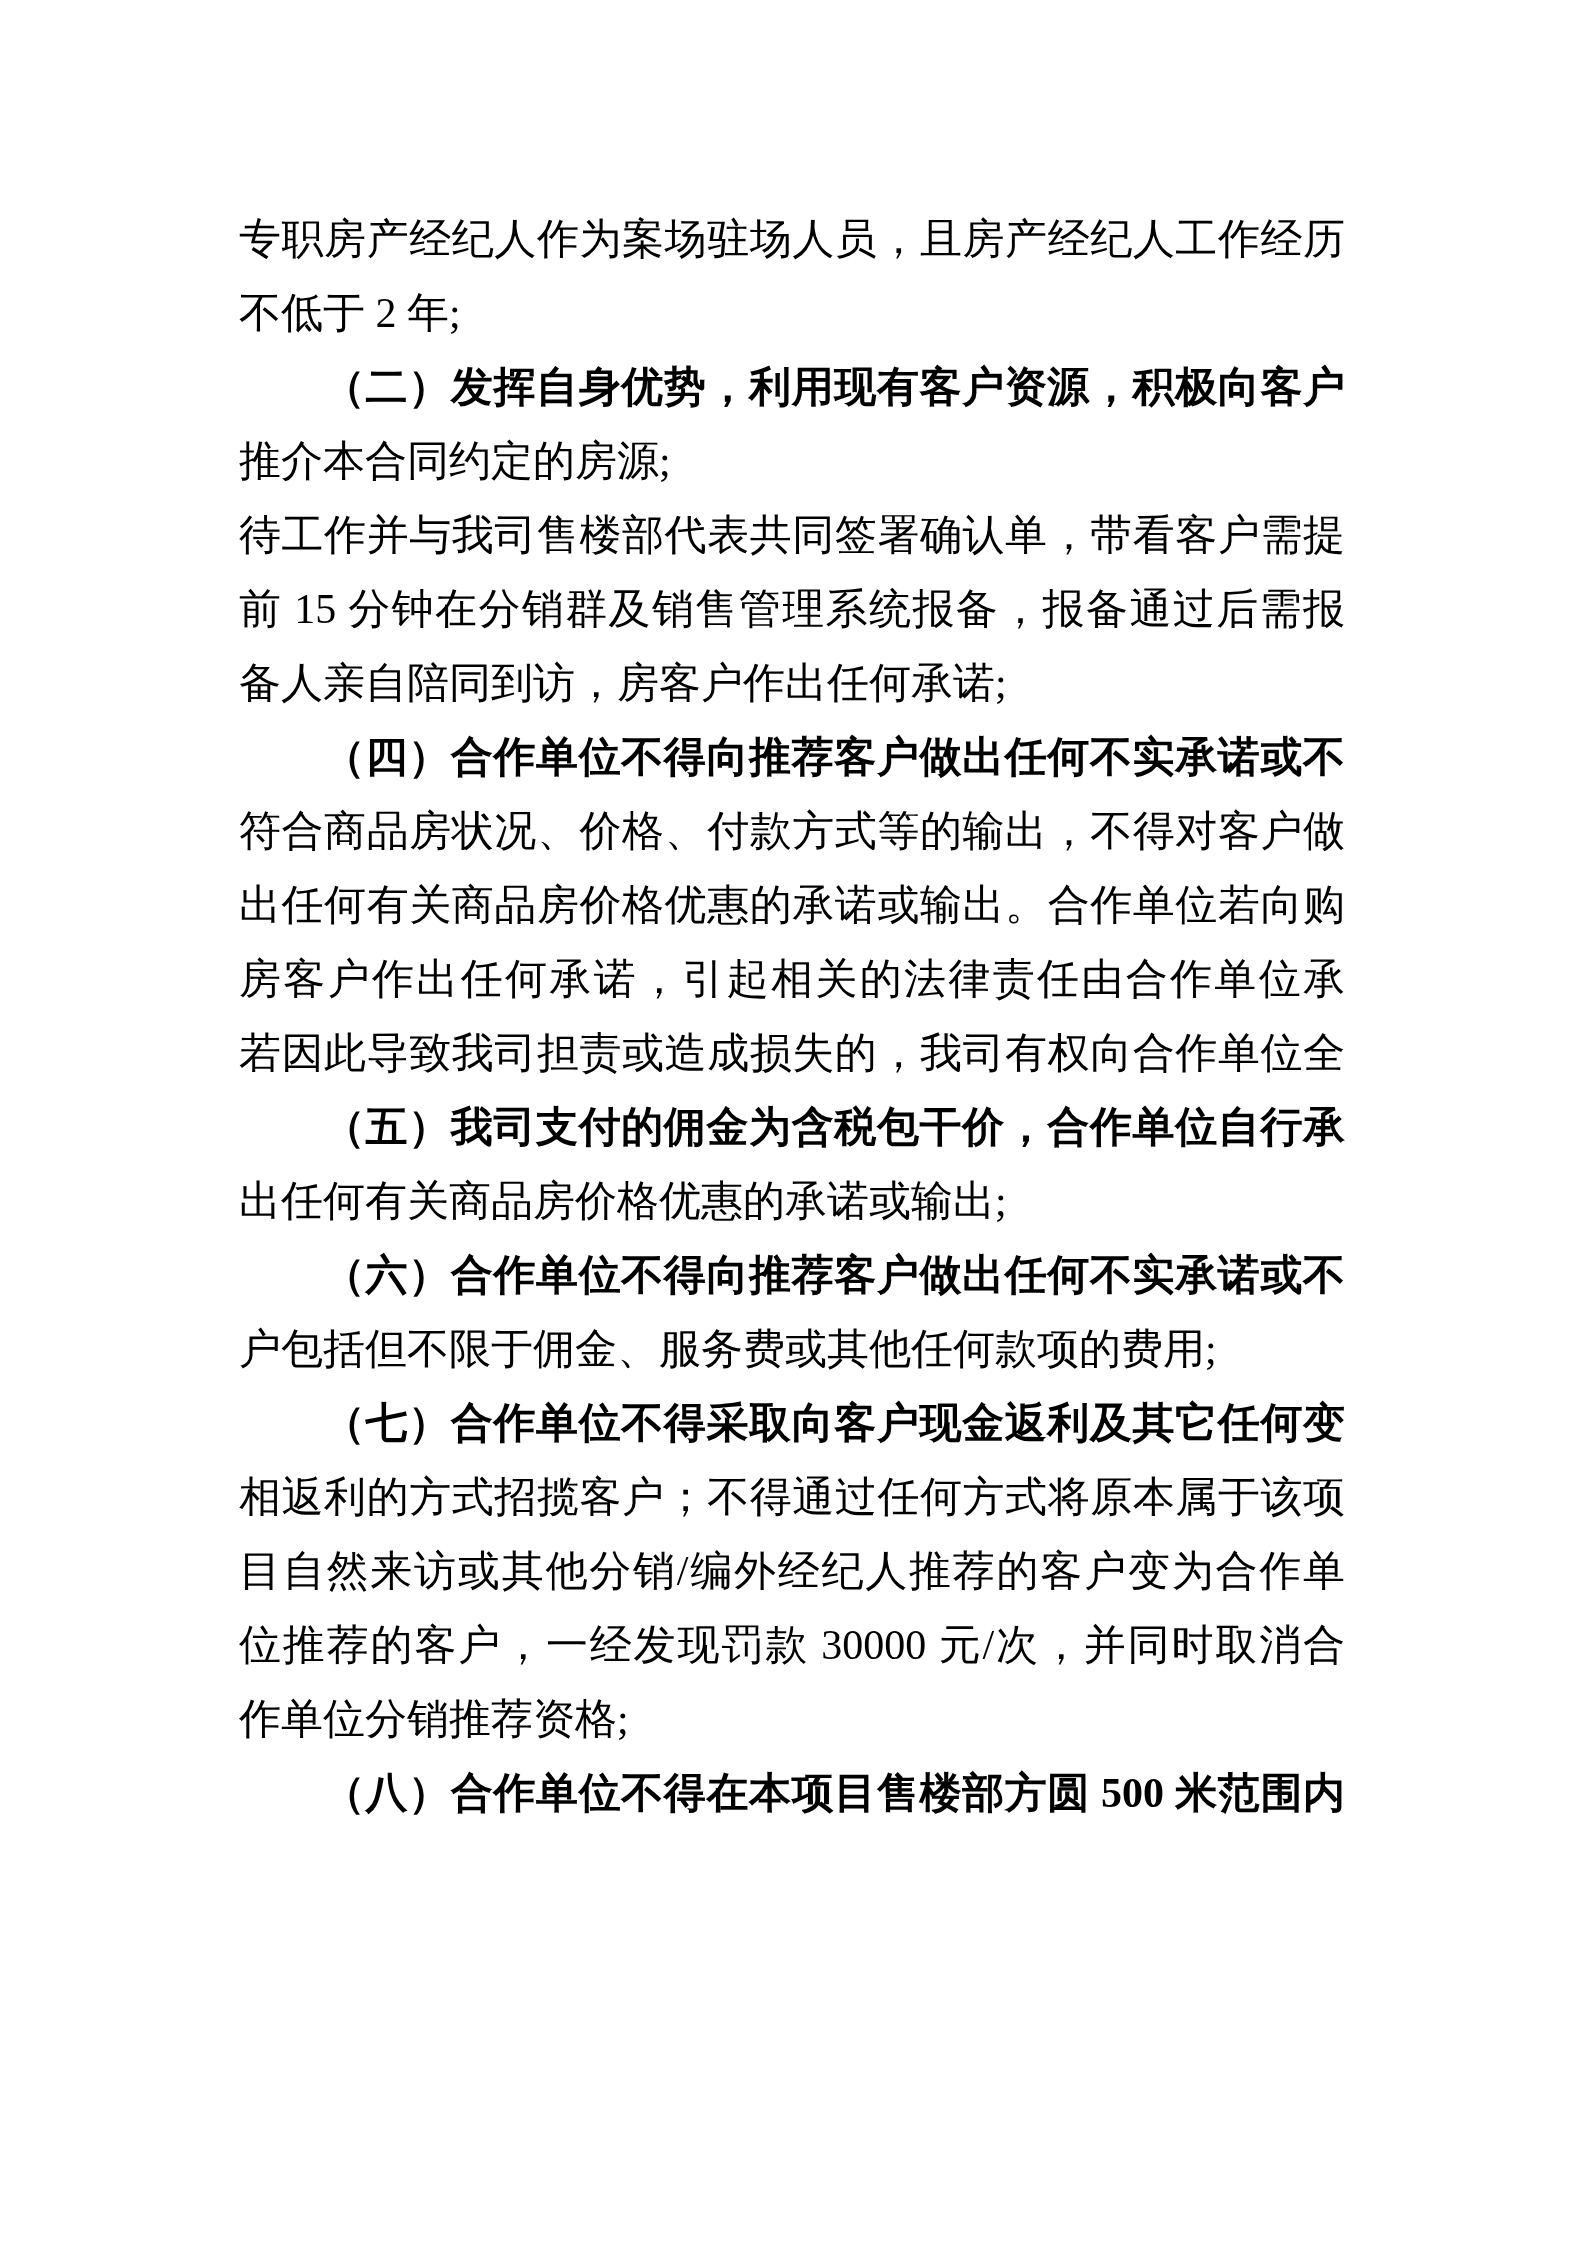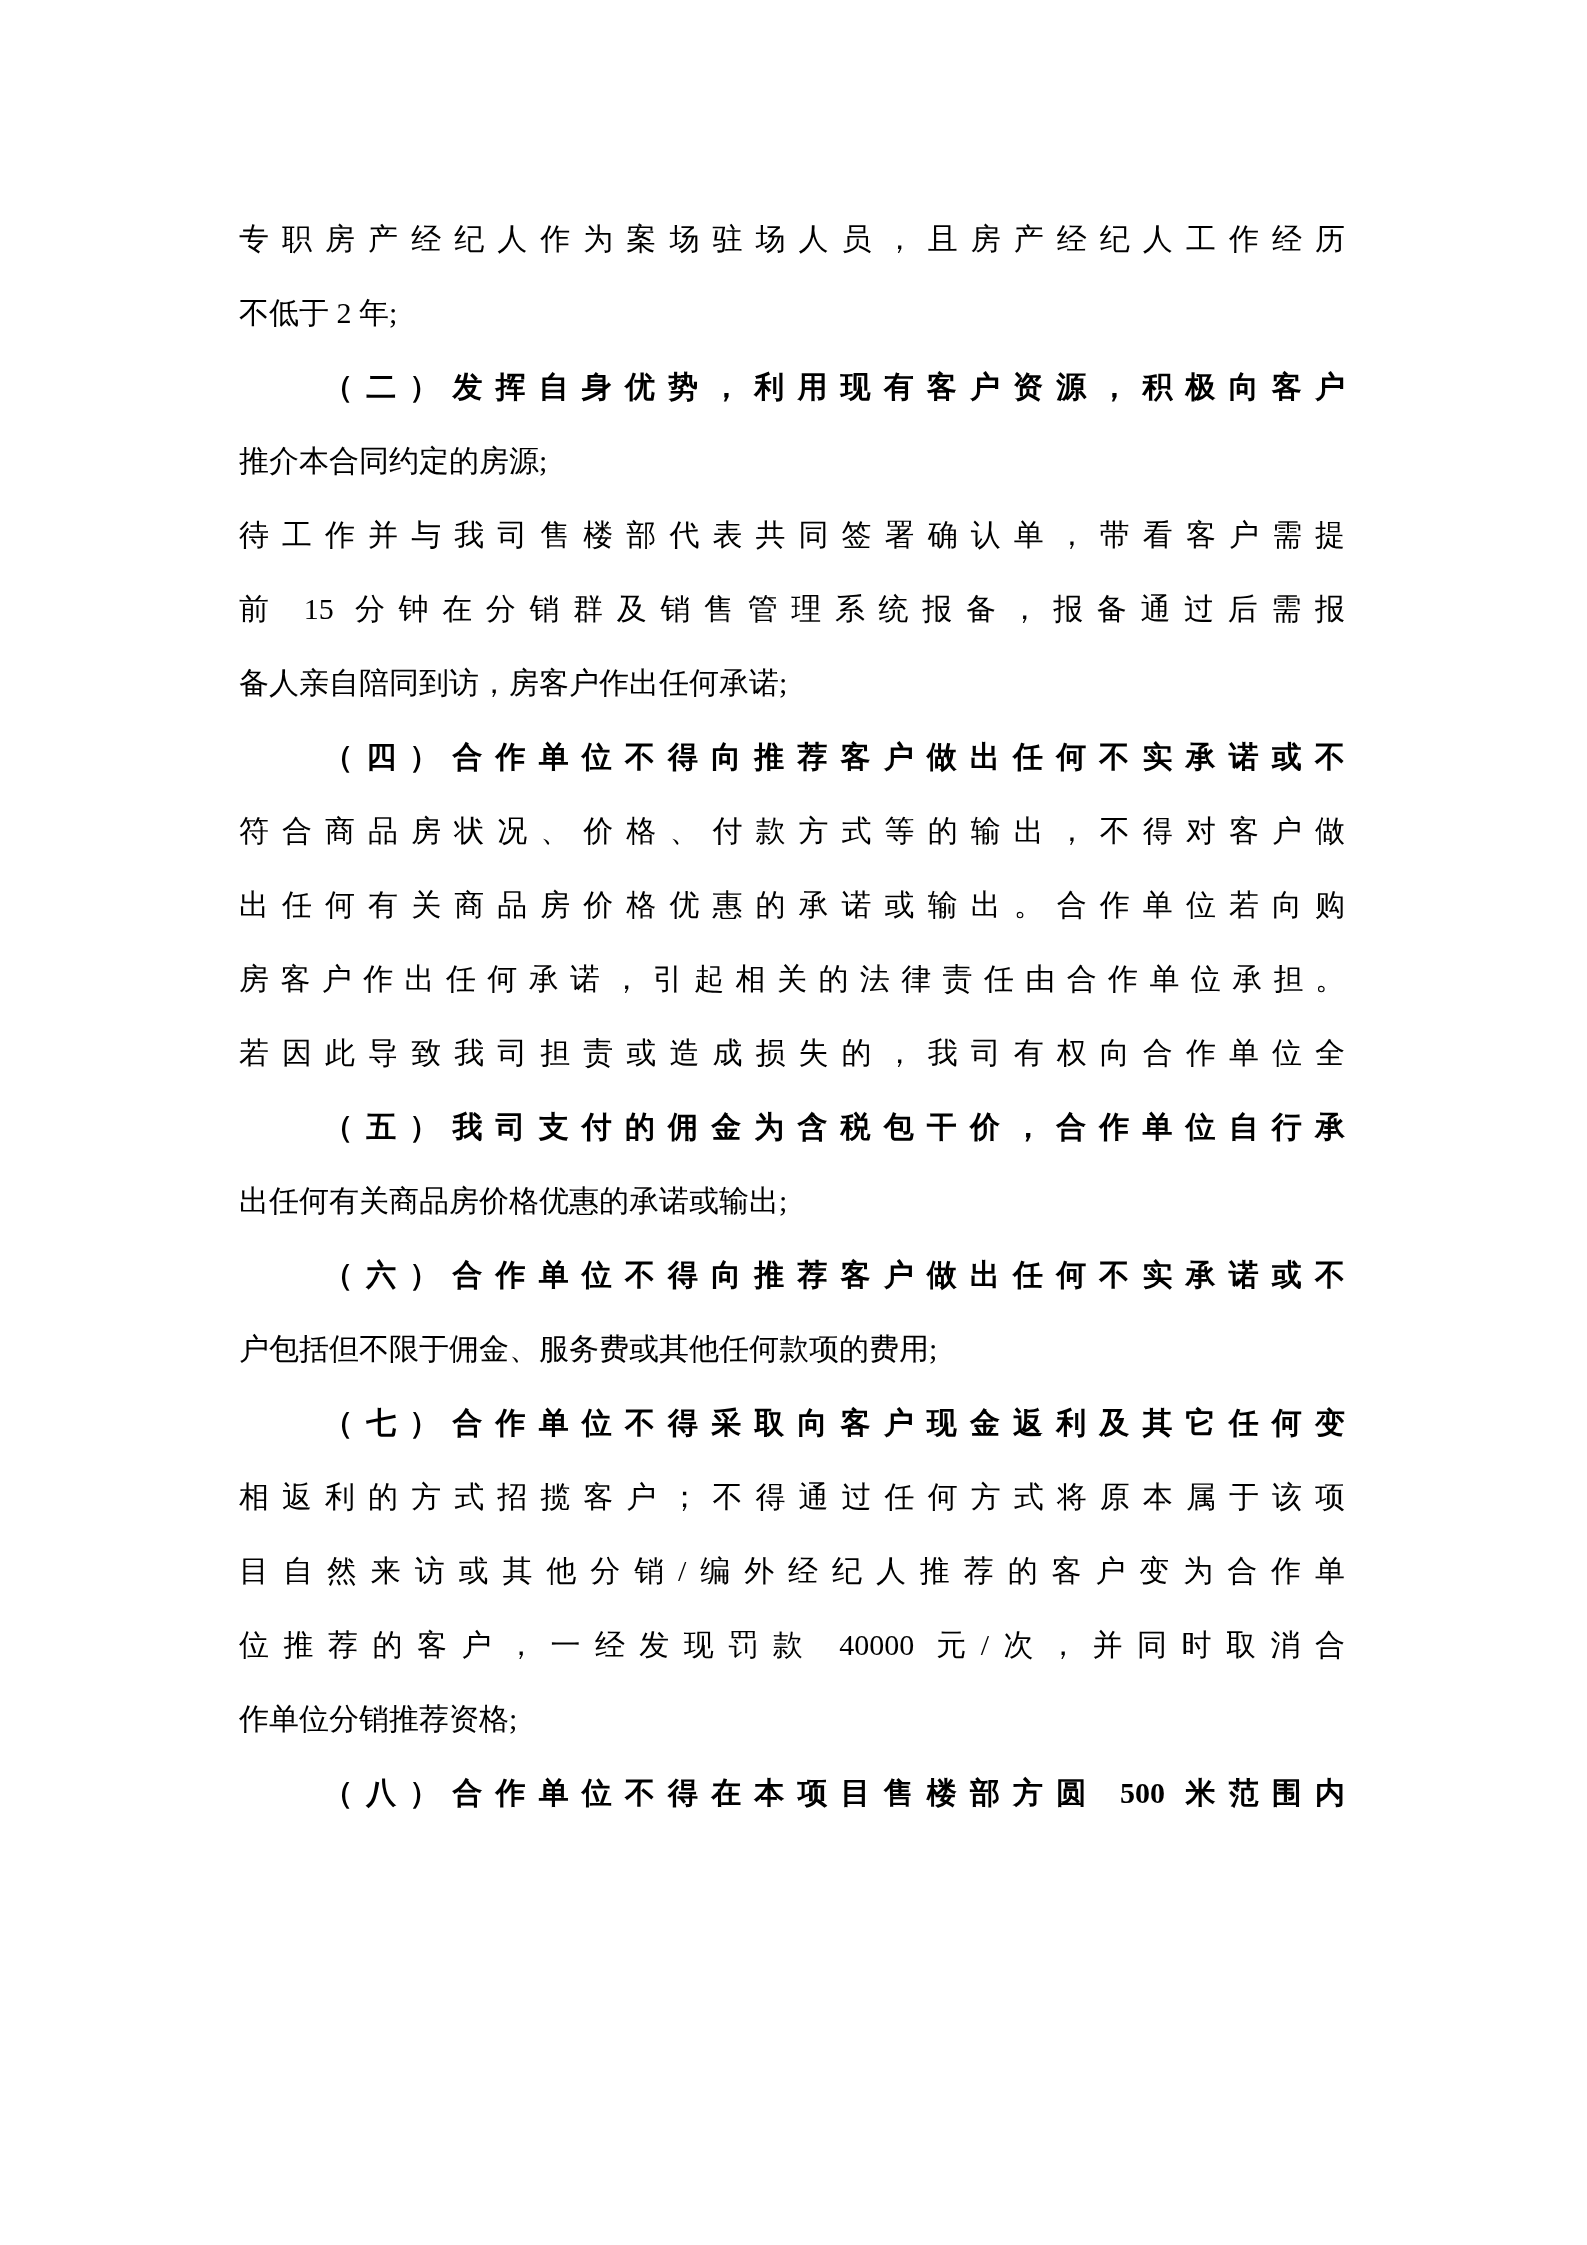--- a/index.html
+++ b/index.html
@@ -13,21 +13,21 @@
     height: 2245px;
     background: #ffffff;
     overflow: hidden;
   }
   .text-block {
     position: absolute;
     left: 239px;
     top: 202px;
     width: 1106px;
     font-family: "Liberation Serif", "DejaVu Serif", serif;
-    font-size: 30px;
+    font-size: 42px;
     line-height: 74px;
     color: #000000;
     font-weight: normal;
   }
   .line {
     height: 74px;
     overflow: hidden;
     text-align: justify;
     text-align-last: justify;
     text-justify: inter-character;
@@ -58,17 +58,17 @@
     <div class="line">出任何有关商品房价格优惠的承诺或输出。合作单位若向购</div>
     <div class="line">房客户作出任何承诺，引起相关的法律责任由合作单位承担。</div>
     <div class="line">若因此导致我司担责或造成损失的，我司有权向合作单位全</div>
     <div class="line indent">（五）我司支付的佣金为含税包干价，合作单位自行承</div>
     <div class="line end">出任何有关商品房价格优惠的承诺或输出;</div>
     <div class="line indent">（六）合作单位不得向推荐客户做出任何不实承诺或不</div>
     <div class="line end">户包括但不限于佣金、服务费或其他任何款项的费用;</div>
     <div class="line indent">（七）合作单位不得采取向客户现金返利及其它任何变</div>
     <div class="line">相返利的方式招揽客户；不得通过任何方式将原本属于该项</div>
     <div class="line">目自然来访或其他分销/编外经纪人推荐的客户变为合作单</div>
-    <div class="line">位推荐的客户，一经发现罚款 40000 元/次，并同时取消合</div>
+    <div class="line">位推荐的客户，一经发现罚款 30000 元/次，并同时取消合</div>
     <div class="line end">作单位分销推荐资格;</div>
     <div class="line indent">（八）合作单位不得在本项目售楼部方圆 500 米范围内</div>
   </div>
 </div>
 
 </body></html>

